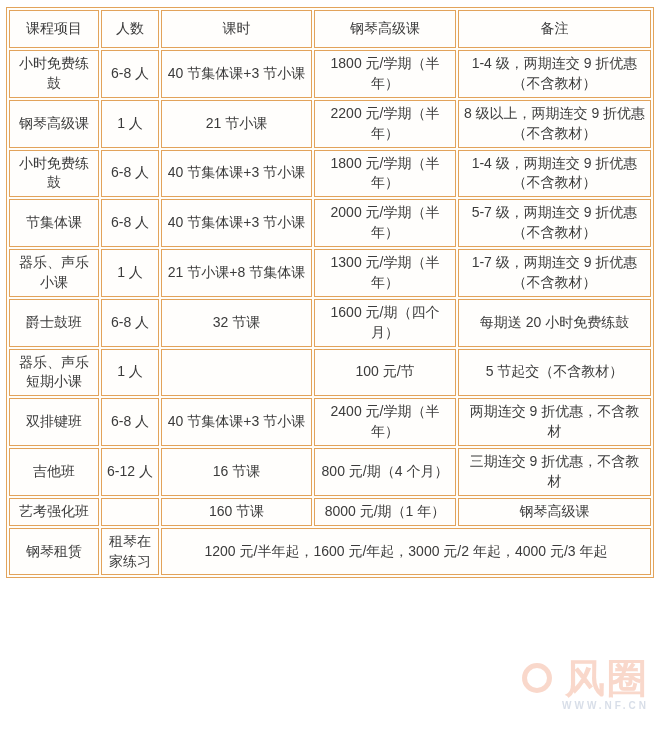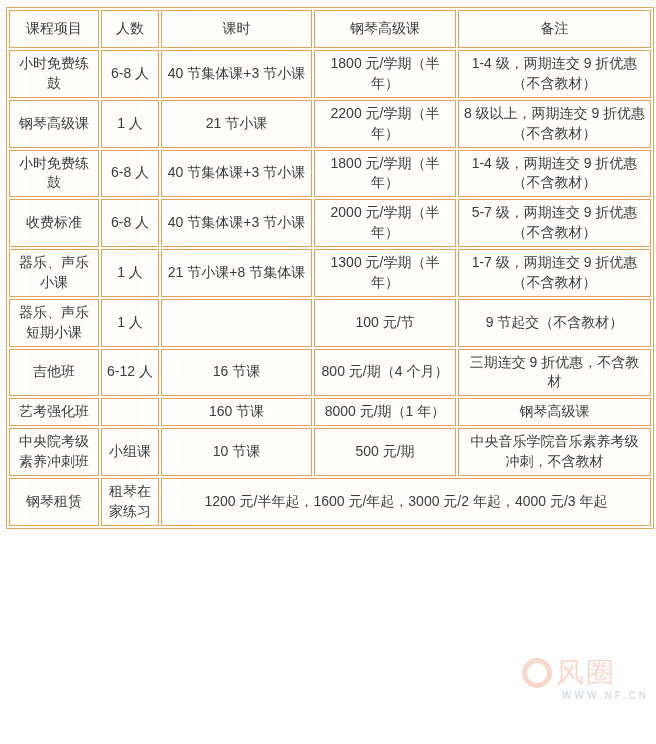--- a/index.html
+++ b/index.html
@@ -66,25 +66,26 @@
     display: inline-block;
     width: 30px;
     height: 30px;
     border: 5px solid var(--watermark-color, #f5b9a2);
     border-radius: 50%;
     box-sizing: border-box;
     flex: 0 0 auto;
   }
   .watermark-text {
     color: var(--watermark-color, #f5b9a2);
-    font-size: 28px;
-    font-weight: normal;
+    font-size: 40px;
+    font-weight: bold;
     letter-spacing: 2px;
     line-height: 1;
     white-space: nowrap;
+    margin-left: 9px;
   }
   .watermark-url {
     margin-top: 2px;
     margin-left: 40px;
     color: #b9c4d6;
     font-size: 10px;
     font-weight: bold;
     letter-spacing: 3px;
     white-space: nowrap;
   }
@@ -130,66 +131,71 @@
         </tr>
         <tr>
           <td>小时免费练鼓</td>
           <td>6-8 人</td>
           <td>40 节集体课+3 节小课</td>
           <td>1800 元/学期（半年）</td>
           <td>1-4 级，两期连交 9 折优惠
 （不含教材）</td>
         </tr>
         <tr>
-          <td>收费标准</td>
+          <td>节集体课</td>
           <td>6-8 人</td>
           <td>40 节集体课+3 节小课</td>
           <td>2000 元/学期（半年）</td>
           <td>5-7 级，两期连交 9 折优惠
 （不含教材）</td>
         </tr>
         <tr>
           <td>器乐、声乐
 小课</td>
           <td>1 人</td>
           <td>21 节小课+8 节集体课</td>
           <td>1300 元/学期（半年）</td>
           <td>1-7 级，两期连交 9 折优惠
 （不含教材）</td>
         </tr>
         <tr>
+          <td>爵士鼓班</td>
+          <td>6-8 人</td>
+          <td>32 节课</td>
+          <td>1600 元/期（四个月）</td>
+          <td>每期送 20 小时免费练鼓</td>
+        </tr>
+        <tr>
           <td>器乐、声乐
 短期小课</td>
           <td>1 人</td>
           <td></td>
           <td>100 元/节</td>
-          <td>9 节起交（不含教材）</td>
+          <td>5 节起交（不含教材）</td>
+        </tr>
+        <tr>
+          <td>双排键班</td>
+          <td>6-8 人</td>
+          <td>40 节集体课+3 节小课</td>
+          <td>2400 元/学期（半年）</td>
+          <td>两期连交 9 折优惠，不含教材</td>
         </tr>
         <tr>
           <td>吉他班</td>
           <td>6-12 人</td>
           <td>16 节课</td>
           <td>800 元/期（4 个月）</td>
           <td>三期连交 9 折优惠，不含教材</td>
         </tr>
         <tr>
           <td>艺考强化班</td>
           <td></td>
           <td>160 节课</td>
           <td>8000 元/期（1 年）</td>
           <td>钢琴高级课</td>
-        </tr>
-        <tr>
-          <td>中央院考级
-素养冲刺班</td>
-          <td>小组课</td>
-          <td>10 节课</td>
-          <td>500 元/期</td>
-          <td>中央音乐学院音乐素养考级
-冲刺，不含教材</td>
         </tr>
         <tr>
           <td>钢琴租赁</td>
           <td>租琴在
 家练习</td>
           <td colspan="3">1200 元/半年起，1600 元/年起，3000 元/2 年起，4000 元/3 年起</td>
         </tr>
       </tbody>
   </table>
 

